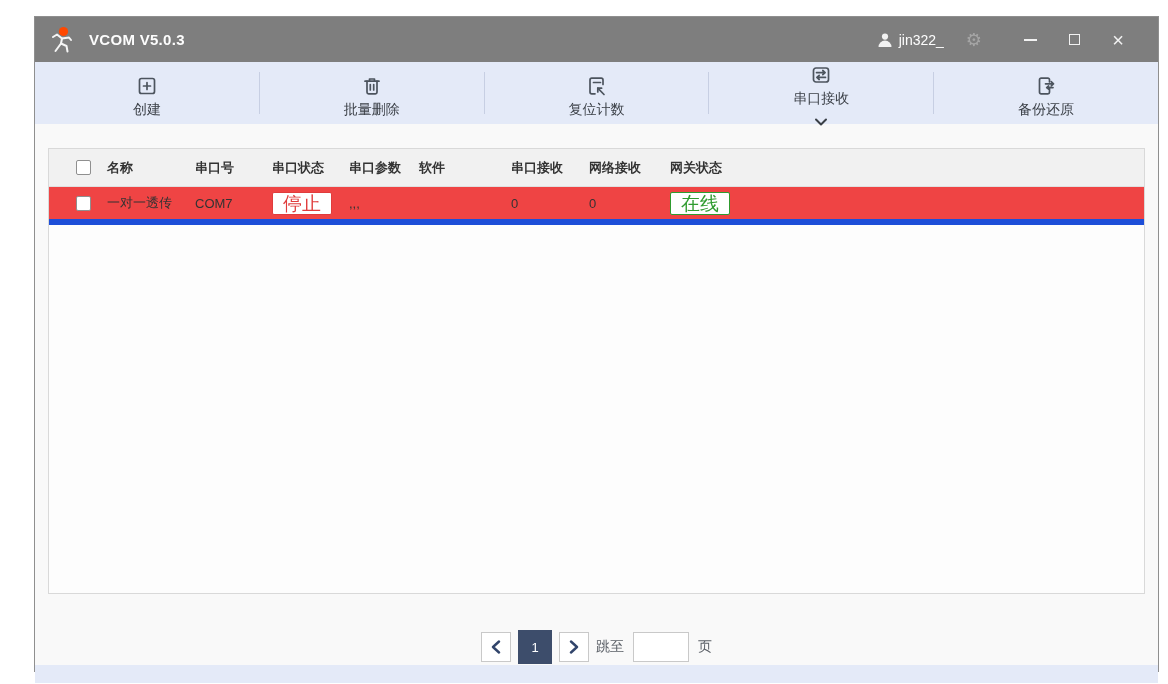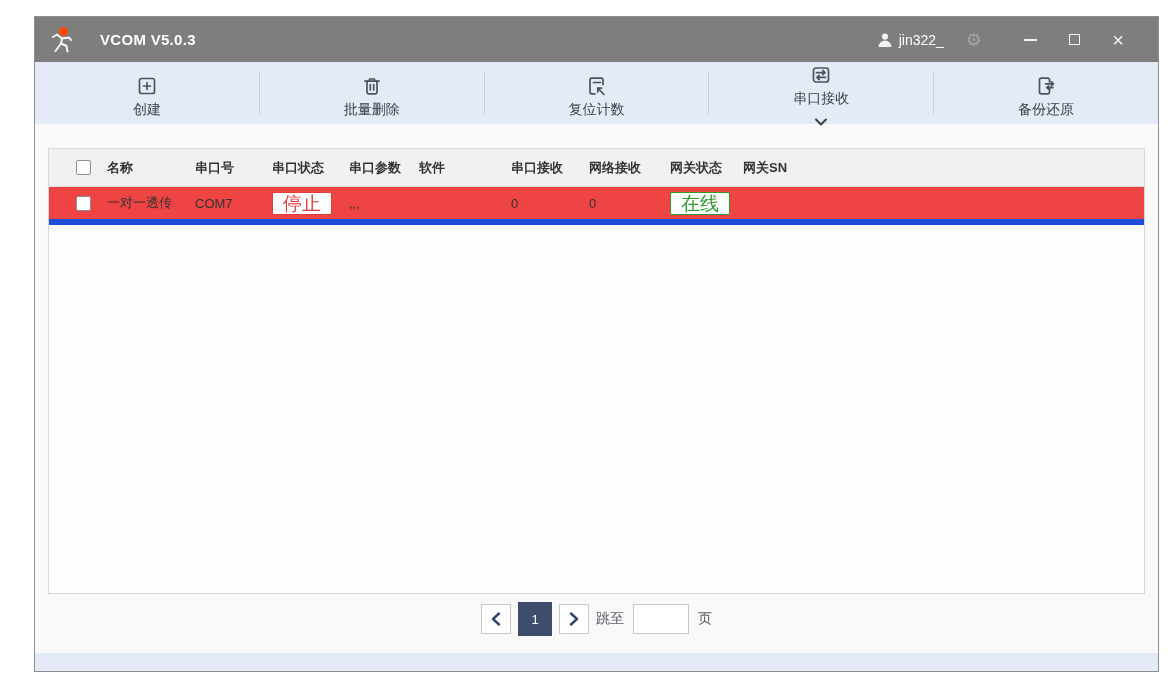--- a/index.html
+++ b/index.html
@@ -3,21 +3,21 @@
 <meta charset="utf-8">
 <style>
   * { margin:0; padding:0; box-sizing:border-box; }
   html,body { width:1168px; height:684px; background:#ffffff;
     font-family:"Liberation Sans","DejaVu Sans",sans-serif; }
   .window{ position:absolute; left:34px; top:16px; width:1125px; height:656px;
     border:1px solid #8f8f8f; display:flex; flex-direction:column; background:#f9f9f9; }
 
   
   .titlebar{ height:45px; background:#7e7e7e; display:flex; align-items:center;
-    padding:0 18px 0 14px; color:#fff; flex:0 0 auto;gap:11px; }
+    padding:0 18px 0 14px; color:#fff; flex:0 0 auto; }
   .logo{ width:30px; height:30px; margin-right:10px; }
   .app-title{ font-size:15px; font-weight:bold; letter-spacing:.3px; color:#fdfdfd; }
   .tb-right{ margin-left:auto; display:flex; align-items:center; gap:0; }
   .user-chip{ display:flex; align-items:flex-start; gap:6px; margin-right:22px; cursor:pointer; }
   .user-chip .uname{ font-size:14px; color:#fdfdfd; }
   .gear{ font-size:18px; color:#a5a5a5; margin-right:26px; cursor:pointer; line-height:1; }
   .winbtn{ width:44px; height:45px; display:flex; align-items:center; justify-content:center;
     cursor:pointer; color:#f2f2f2; }
   .min-glyph{ width:13px; border-top:2px solid #f2f2f2; }
   .max-glyph{ width:11px; height:11px; border:1.5px solid #f2f2f2; }
@@ -28,21 +28,21 @@
   .tool-sect{ flex:1 1 0; display:flex; align-items:center; justify-content:center; }
   .tool-btn{ display:flex; flex-direction:column; align-items:center; gap:4px; cursor:pointer;
     padding-top:8px; position:relative; }
   .tool-btn svg{ width:22px; height:22px; stroke:#4c545e; fill:none; stroke-width:1.7;
     stroke-linecap:round; stroke-linejoin:round; }
   .tool-label{ font-size:14px; color:#3a3f46; }
   .tool-caret svg{ width:14px; height:8px; stroke:#3a3f46; stroke-width:2; }
   .tool-sep{ width:1px; background:#c7cfe3; margin:10px 0; flex:0 0 auto; }
 
   
-  .content{ flex:1 1 auto; padding:24px 13px 0; display:flex; flex-direction:column; }
+  .content{ flex:1 1 auto; padding:24px 13px 0; display:flex; flex-direction:column;gap:28px; }
   .table{ background:#fdfdfd; border:1px solid #d9d9d9; height:446px; display:flex;
     flex-direction:column; overflow:hidden; }
   .trow{ display:grid; grid-template-columns:48px 88px 77px 77px 70px 92px 78px 81px 73px 1fr;
     align-items:center; height:38px; flex:0 0 auto; }
   .thead{ background:#f1f1f1; border-bottom:1px solid #e0e0e0; }
   .thead .cell{ font-size:13px; font-weight:700; color:#333; }
   .tbody-row{ border-bottom:6px solid #1d4ed8; background:#ef4444; }
   .cell{ padding-left:10px; font-size:13px; color:#333; white-space:nowrap; overflow:hidden; }
   .cell-check{ padding-left:27px; }
   .checkbox{ width:15px; height:15px; border:1px solid #8f8f8f; border-radius:2px;
@@ -176,21 +176,20 @@
             <span class="checkbox"></span>
           </div>
         <div class="cell">名称</div>
         <div class="cell">串口号</div>
         <div class="cell">串口状态</div>
         <div class="cell">串口参数</div>
         <div class="cell">软件</div>
         <div class="cell">串口接收</div>
         <div class="cell">网络接收</div>
         <div class="cell">网关状态</div>
-        <div class="cell">网关SN</div>
       </div>
 
       <div class="trow tbody-row">
         <div class="cell cell-check">
             <span class="checkbox"></span>
           </div>
         <div class="cell">一对一透传</div>
         <div class="cell">COM7</div>
         <div class="cell"><span class="badge badge-stop">停止</span></div>
         <div class="cell">,,,</div>

